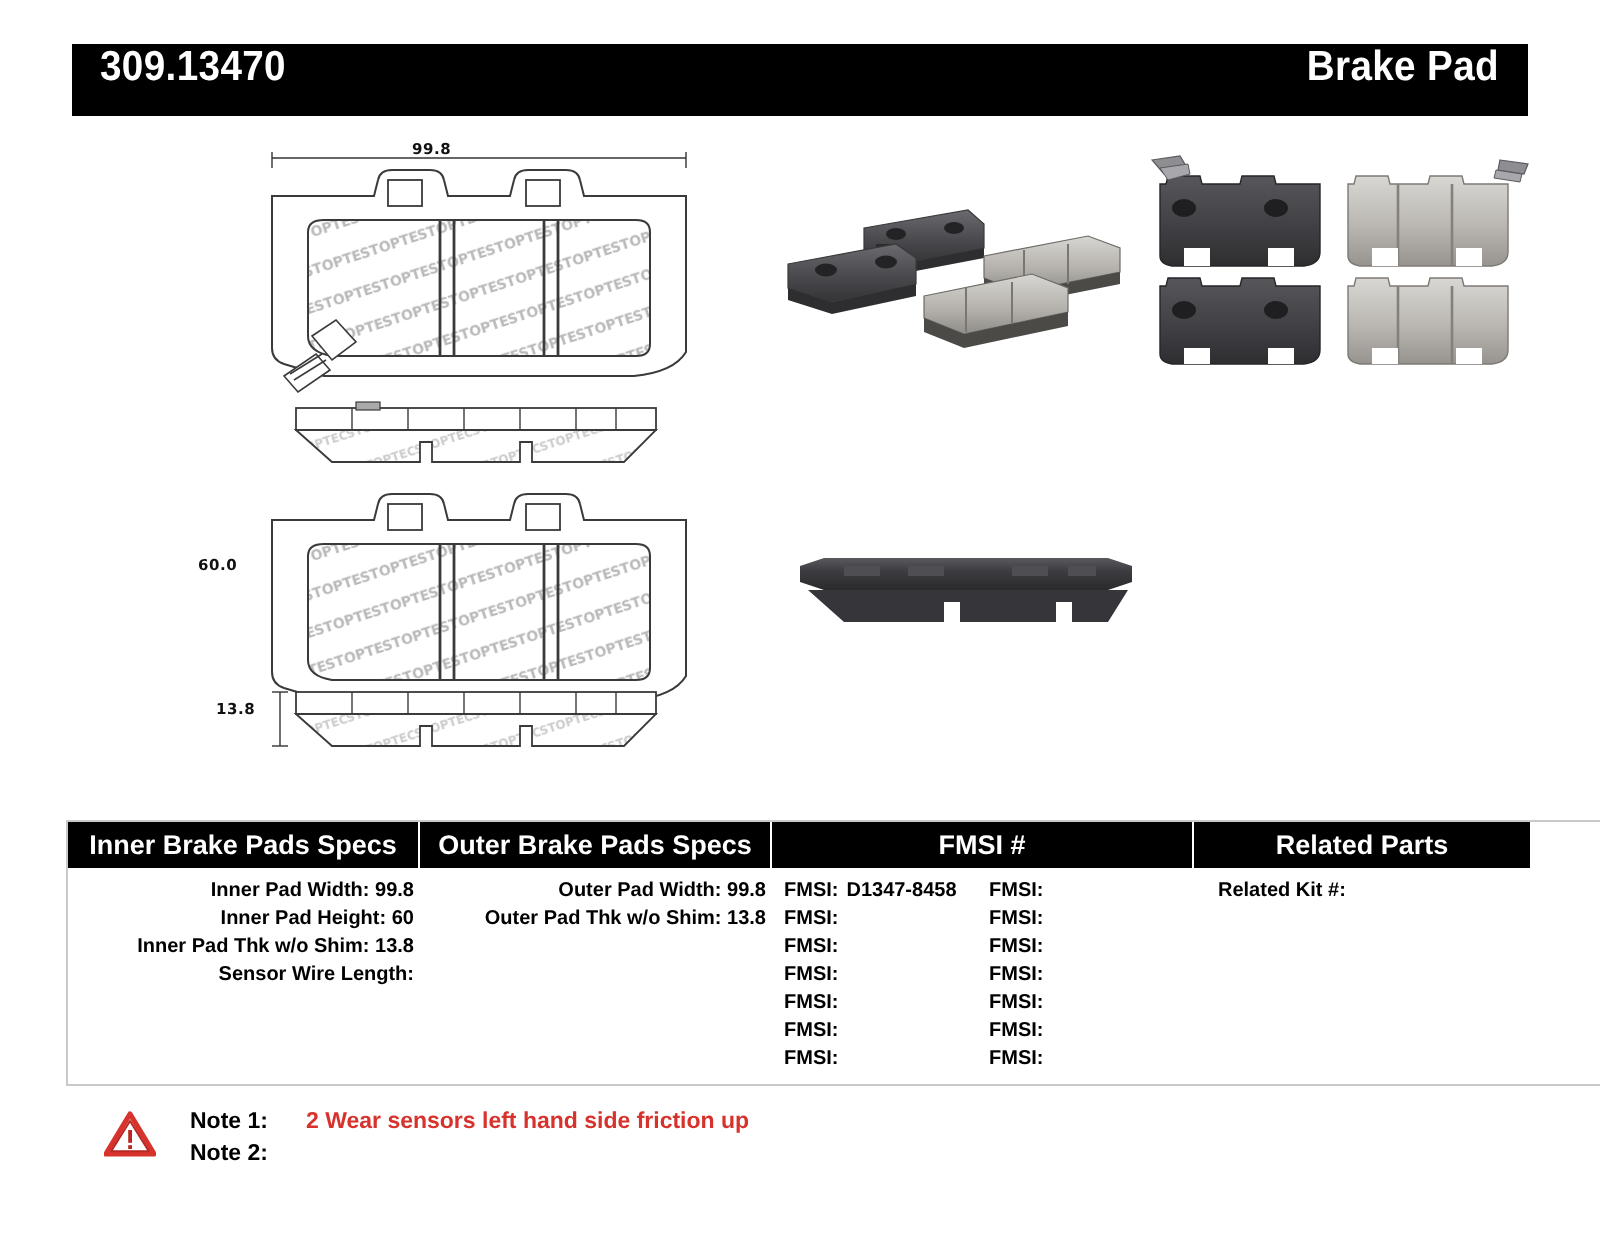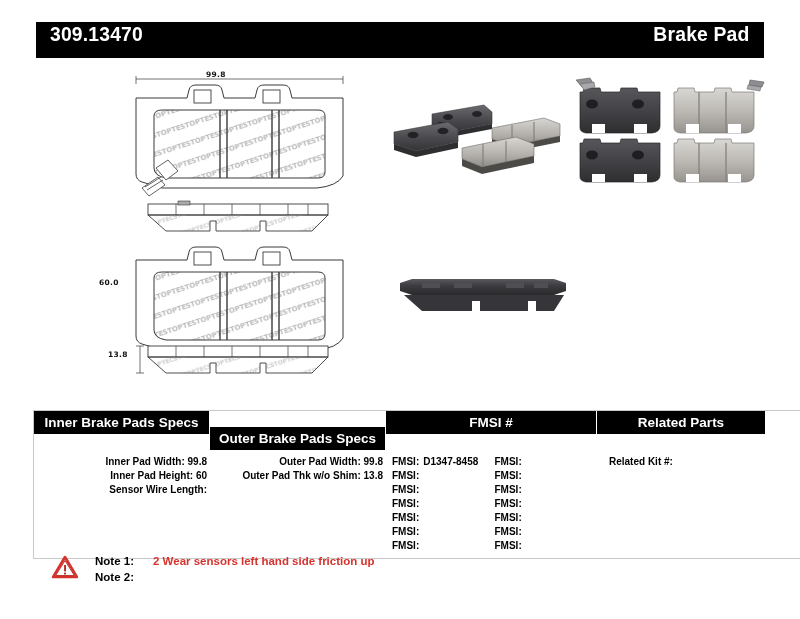--- a/index.html
+++ b/index.html
@@ -59,21 +59,21 @@
     background: #000; color: #fff;
     font-family: "Liberation Sans Narrow", "Liberation Sans", sans-serif;
     font-weight: bold; font-size: 13.5px;
     height: 23px; line-height: 23px;
     text-align: center;
     border-right: 1px solid #ffffff;
     overflow: hidden; white-space: nowrap;
   }
   .th:last-child { border-right: none; }
   .th-inner  { width: 176px; }
-  .th-outer  { width: 176px; margin-top: 16px; }
+  .th-outer  { width: 176px; }
   .th-fmsi   { width: 211px; }
   .th-rel    { width: 168px; }
 
   .tbody { display: flex; width: 100%; padding-top: 5px; min-height: 108px; }
   .col { font-size: 10px; font-weight: bold; color: #000; }
   .col-inner { width: 176px; text-align: right; padding-right: 3px; }
   .col-outer { width: 176px; text-align: right; padding-right: 3px; }
   .col-fmsi  { width: 211px; display: flex; padding-left: 6px; }
   .col-rel   { width: 168px; padding-left: 12px; }
   .fmsi-sub  { width: 50%; }
@@ -334,20 +334,21 @@
       <div class="th th-outer">Outer Brake Pads Specs</div>
       <div class="th th-fmsi">FMSI #</div>
       <div class="th th-rel">Related Parts</div>
     </div>
 
     <div class="tbody">
 
       <div class="col col-inner">
         <div class="row"><span>Inner Pad Width:</span> <span class="val">99.8</span></div>
         <div class="row"><span>Inner Pad Height:</span> <span class="val">60</span></div>
+        <div class="row"><span>Inner Pad Thk w/o Shim:</span> <span class="val">13.8</span></div>
         <div class="row"><span>Sensor Wire Length:</span> <span class="val"></span></div>
       </div>
 
       <div class="col col-outer">
         <div class="row"><span>Outer Pad Width:</span> <span class="val">99.8</span></div>
         <div class="row"><span>Outer Pad Thk w/o Shim:</span> <span class="val">13.8</span></div>
       </div>
 
       <div class="col col-fmsi">
         <div class="fmsi-sub">

